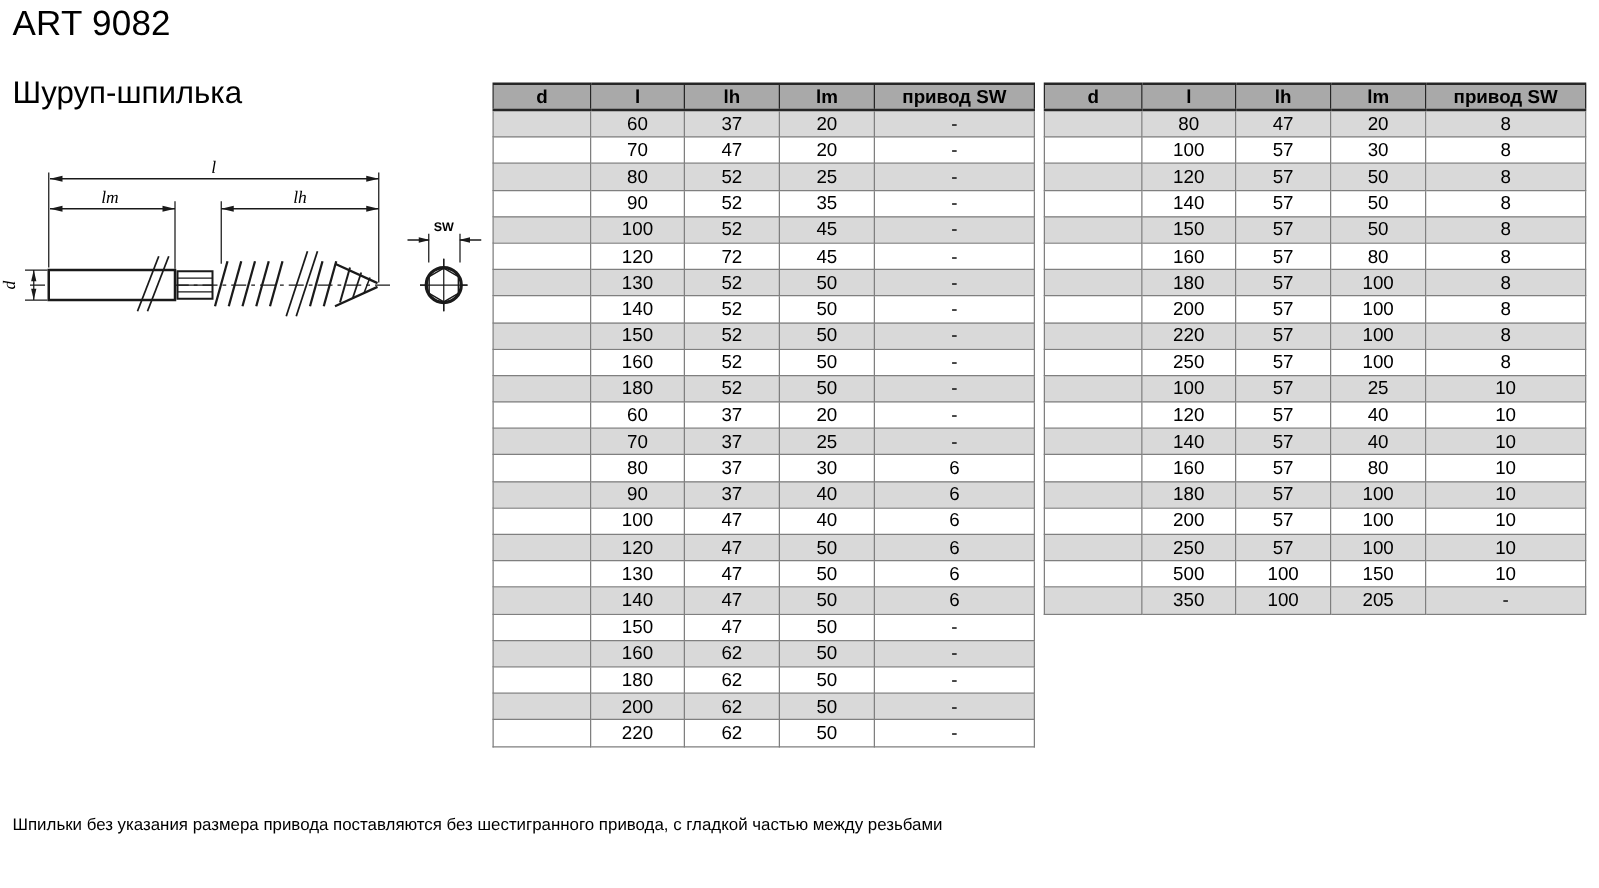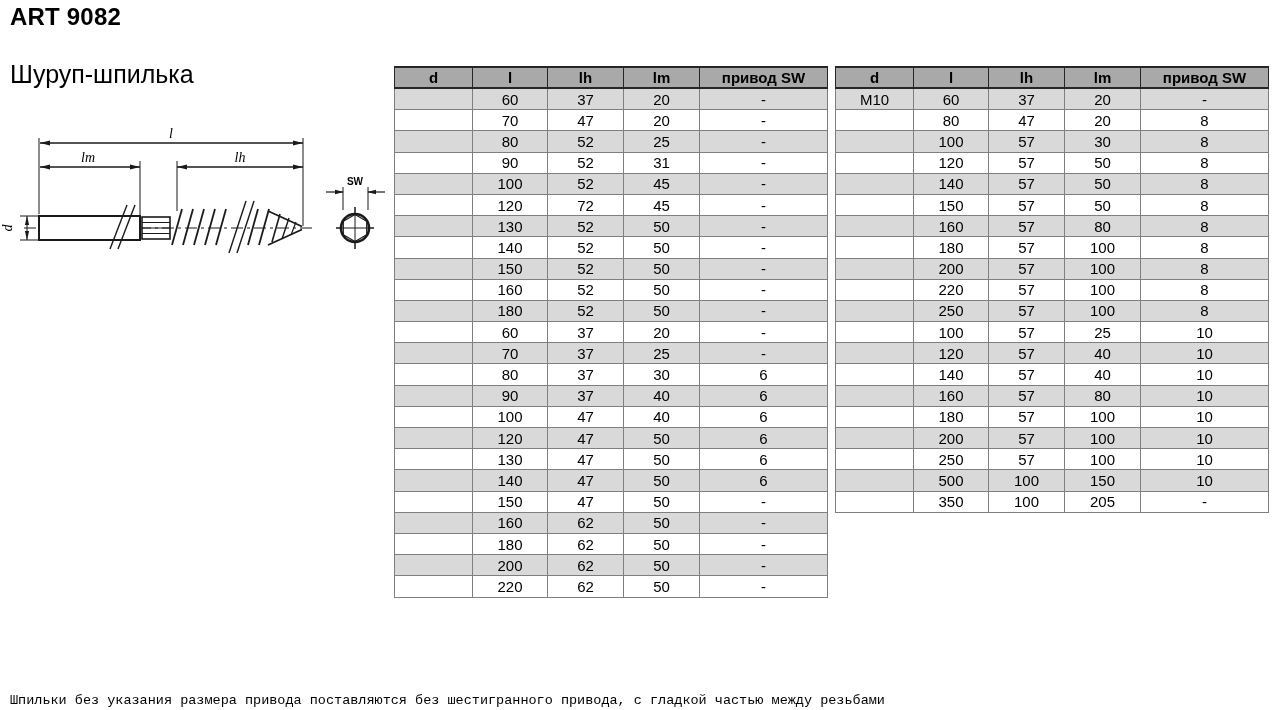--- a/index.html
+++ b/index.html
@@ -1,23 +1,23 @@
 <!DOCTYPE html>
 <html><head>
 <meta charset="utf-8">
 <style>
   html,body{margin:0;padding:0;}
   body{
     width:1279px;height:710px;background:#ffffff;color:#000;
     font-family:"Liberation Sans",sans-serif;
     position:relative;overflow:hidden;
   }
-  .title{position:absolute;left:10px;top:3px;font-size:24px;font-weight:bold;letter-spacing:.2px;}
+  .title{position:absolute;left:10px;top:3px;font-size:28px;font-weight:normal;letter-spacing:.2px;}
   .subtitle{position:absolute;left:10px;top:60px;font-size:25px;}
-  .note{position:absolute;left:10px;top:693px;font-size:13.5px;font-family:Liberation Mono, monospace;}
+  .note{position:absolute;left:10px;top:652px;font-size:13.5px;}
   .diagram{position:absolute;left:0;top:95px;width:400px;height:170px;}
 
   table.dim{
     position:absolute;top:66px;border-collapse:collapse;table-layout:fixed;
     border:1px solid #5a5a5a;
   }
   #table-1{left:394px;width:433px;}
   #table-2{left:835px;width:433px;}
   table.dim th{
     background:var(--hdr-bg,#a9a9a9);
@@ -152,21 +152,21 @@
         <td></td>
         <td>80</td>
         <td>52</td>
         <td>25</td>
         <td>-</td>
       </tr>
       <tr>
         <td></td>
         <td>90</td>
         <td>52</td>
-        <td>31</td>
+        <td>35</td>
         <td>-</td>
       </tr>
       <tr>
         <td></td>
         <td>100</td>
         <td>52</td>
         <td>45</td>
         <td>-</td>
       </tr>
       <tr>
@@ -317,27 +317,20 @@
       <tr>
         <th>d</th>
         <th>l</th>
         <th>lh</th>
         <th>lm</th>
         <th>привод SW</th>
       </tr>
     </thead>
     <tbody>
       <tr>
-        <td>M10</td>
-        <td>60</td>
-        <td>37</td>
-        <td>20</td>
-        <td>-</td>
-      </tr>
-      <tr>
         <td></td>
         <td>80</td>
         <td>47</td>
         <td>20</td>
         <td>8</td>
       </tr>
       <tr>
         <td></td>
         <td>100</td>
         <td>57</td>

